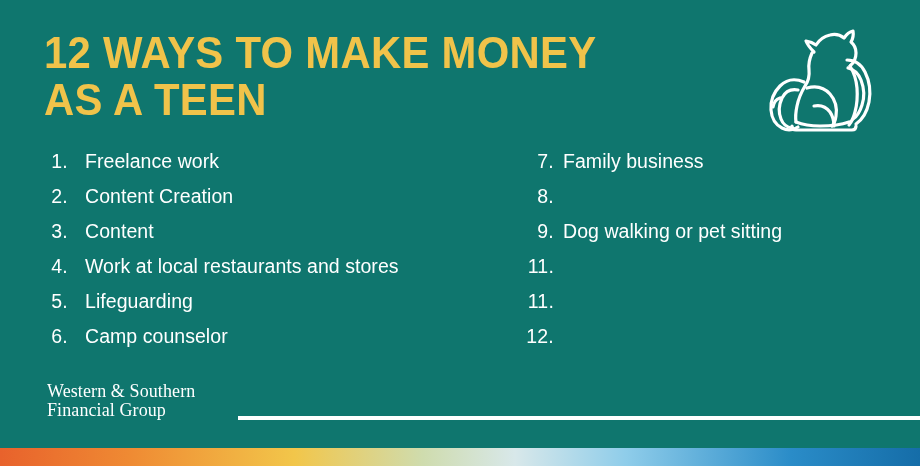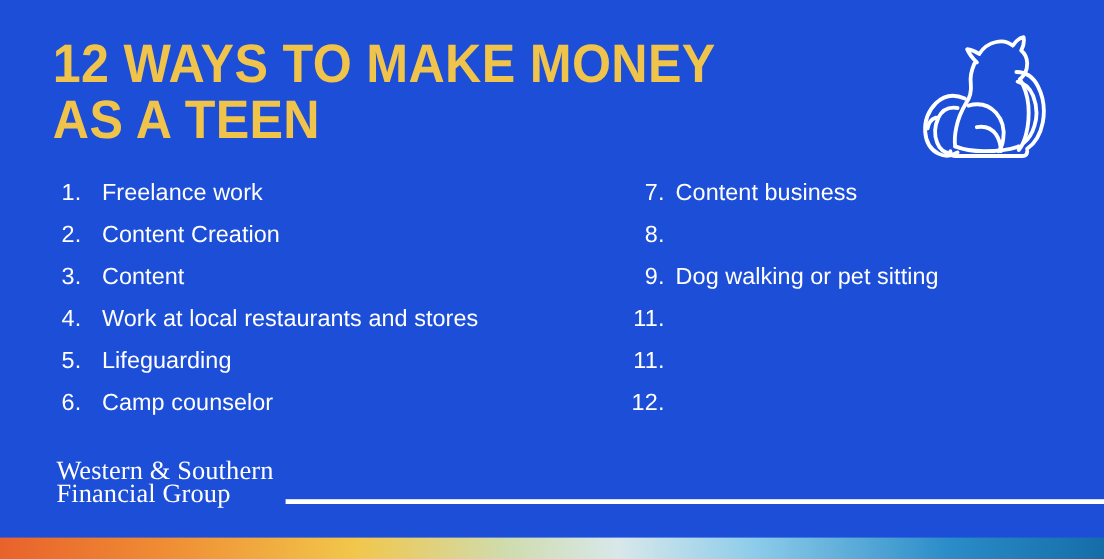--- a/index.html
+++ b/index.html
@@ -92,21 +92,21 @@
   }
   #logo-monogram {
     width: 44px;
     height: 44px;
     flex: 0 0 auto;
   }
   #logo-wordmark {
     margin-left: 9px;
     color: #ffffff;
     font-family: "Liberation Serif", serif;
-    font-size: 22px;
+    font-size: 18px;
     line-height: 19.5px;
     font-weight: 400;
     white-space: pre-line;
     letter-spacing: 0.1px;
   }
 
   
   #footer-rule {
     position: absolute;
     left: 238px;
@@ -121,21 +121,21 @@
     position: absolute;
     left: 0;
     top: 448px;
     width: 920px;
     height: 18px;
   }
 </style>
 </head>
 <body>
 
-<div id="poster" style="background: #1d4ed8;">
+<div id="poster" style="background: #0f766e;">
 
   <div id="title" style="color: rgb(240, 195, 74);">12 Ways to Make Money
 as a Teen</div>
 
   <div id="lion-mark">
     <svg viewBox="0 0 160 118" width="160" height="118" aria-hidden="true">
       <g fill="none" stroke="#ffffff" stroke-width="3.2" stroke-linecap="round" stroke-linejoin="round">
 
         <path d="M66 36 q-6 -6 -8 -11 q6 1 10 4 q5 -8 14 -10 q8 -2 14 3
                  q4 -6 9 -7 q1 6 -2 11 q5 4 5 11 q0 8 -6 13"></path>
@@ -185,21 +185,21 @@
     </div>
     <div class="list-row">
       <span class="list-num">6.</span>
       <span class="list-text">Camp counselor</span>
     </div>
   </div>
 
   <div id="list-right" class="list-col">
     <div class="list-row">
       <span class="list-num">7.</span>
-      <span class="list-text">Content business</span>
+      <span class="list-text">Family business</span>
     </div>
     <div class="list-row">
       <span class="list-num">8.</span>
     </div>
     <div class="list-row">
       <span class="list-num">9.</span>
       <span class="list-text">Dog walking or pet sitting</span>
     </div>
     <div class="list-row">
       <span class="list-num">11.</span>

